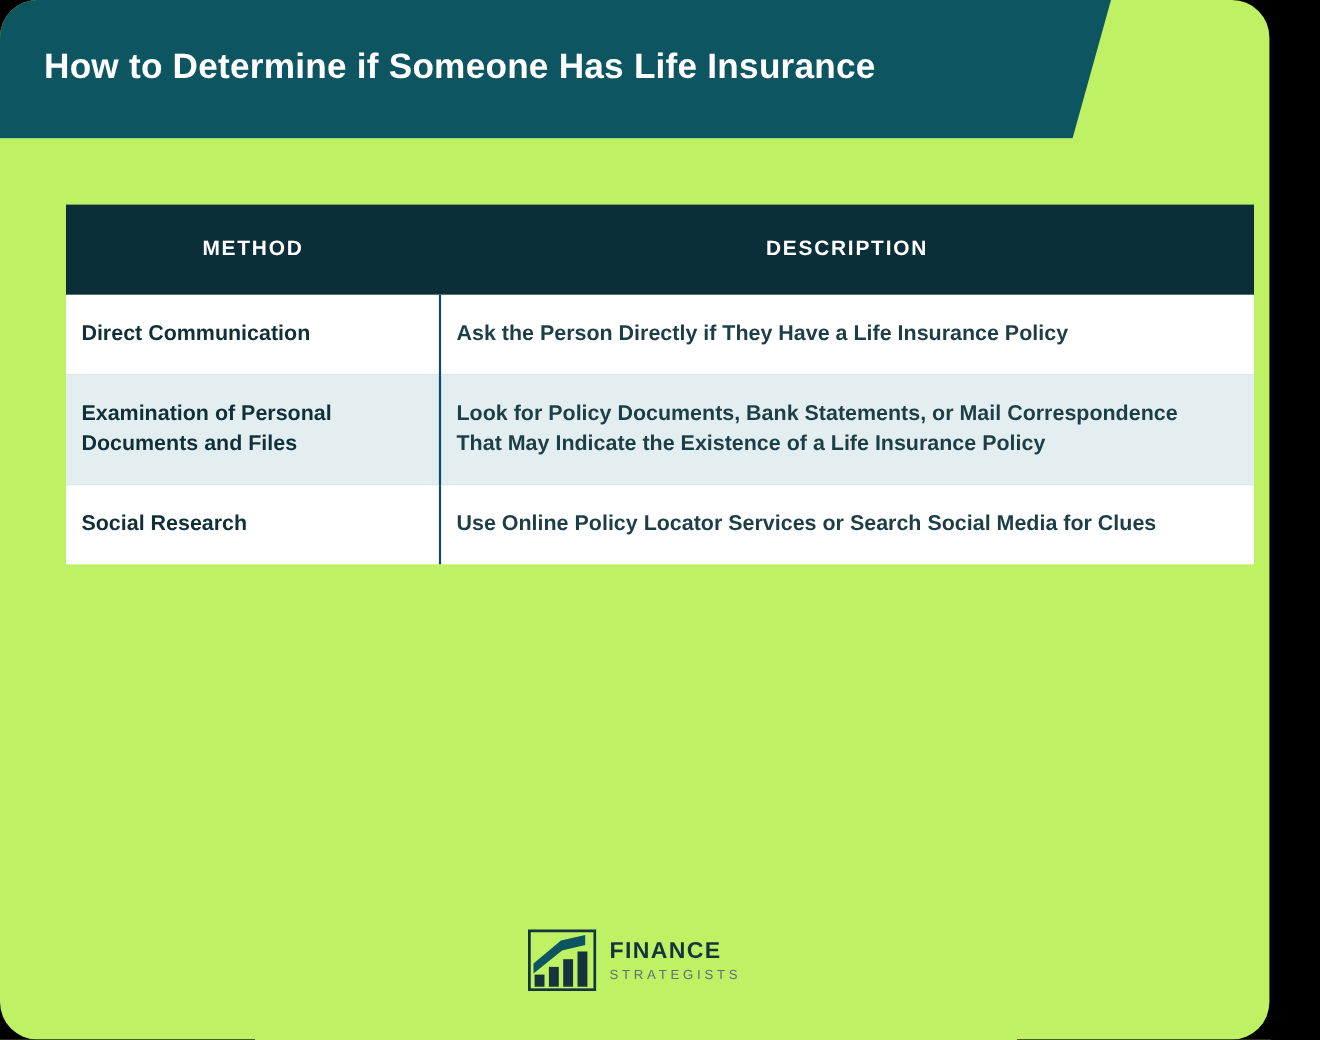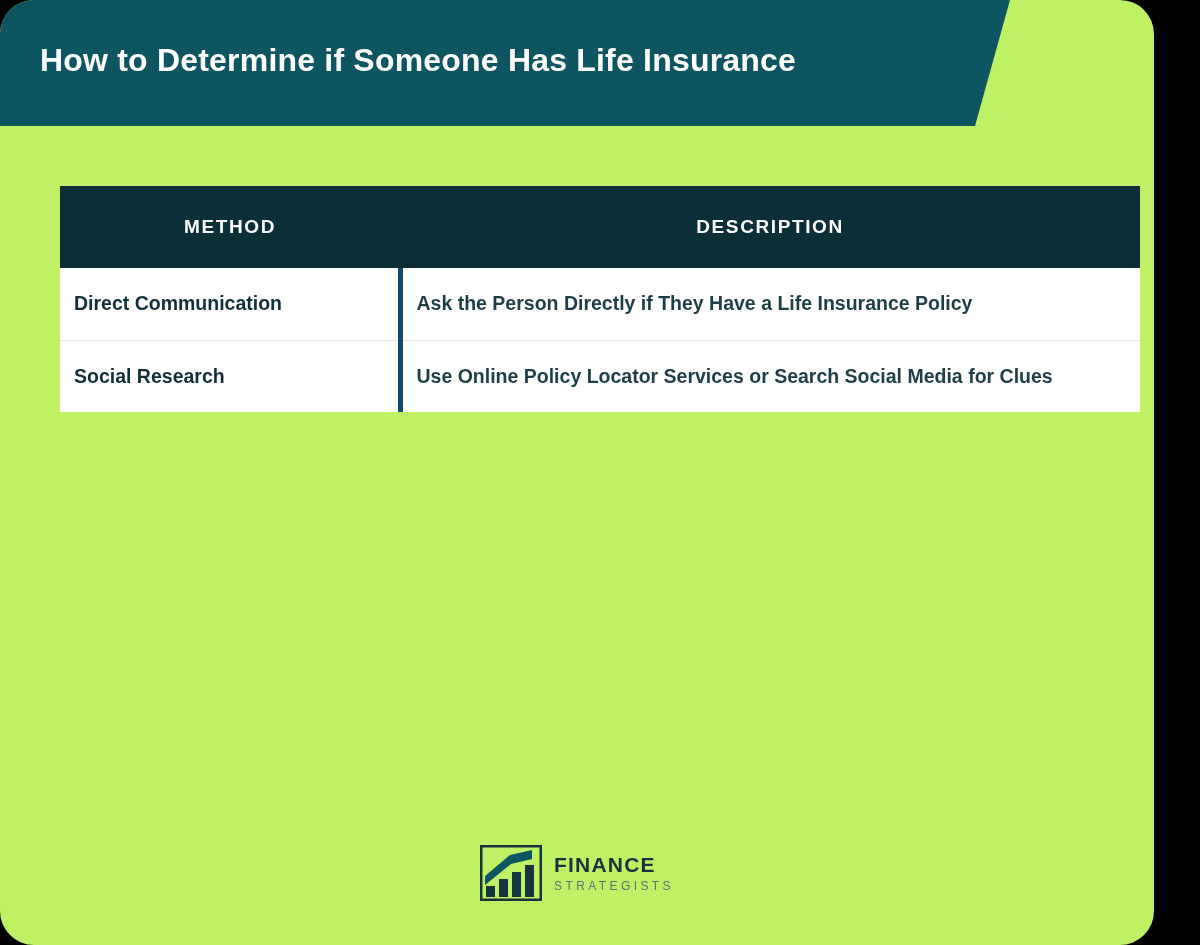--- a/index.html
+++ b/index.html
@@ -90,21 +90,21 @@
     padding-left: 14px;
   }
   .table td.desc {
     font-weight: bold;
     color: #1d3e47;
     padding-left: 14px;
     padding-right: 28px;
   }
   .table tbody tr.row-odd td { background: #ffffff; }
   .table tbody tr.row-even td { background: #e3eef0; }
-  .table tbody td.method { border-right: 5px solid #0c4a6e; margin-left: 12px; }
+  .table tbody td.method { border-right: 2px solid #0c4a6e; margin-left: 12px; }
   .table tbody tr + tr td { border-top: 1px solid #dfe6e7; }
 
   
   .logo {
     position: absolute;
     left: 0;
     right: 0;
     top: 845px;
     display: flex;
     justify-content: center;
@@ -155,20 +155,24 @@
         <tr>
           <th>METHOD</th>
           <th>DESCRIPTION</th>
         </tr>
       </thead>
       <tbody>
         <tr class="row-odd">
           <td class="method">Direct Communication</td>
           <td class="desc">Ask the Person Directly if They Have a Life Insurance Policy</td>
         </tr>
+        <tr class="row-even">
+          <td class="method">Examination of Personal Documents and Files</td>
+          <td class="desc">Look for Policy Documents, Bank Statements, or Mail Correspondence That May Indicate the Existence of a Life Insurance Policy</td>
+        </tr>
         <tr class="row-odd">
           <td class="method">Social Research</td>
           <td class="desc">Use Online Policy Locator Services or Search Social Media for Clues</td>
         </tr>
       </tbody>
     </table>
 
     <div class="logo">
       <span class="logo-mark">
         <svg width="62" height="56" viewBox="0 0 62 56" xmlns="http://www.w3.org/2000/svg">

